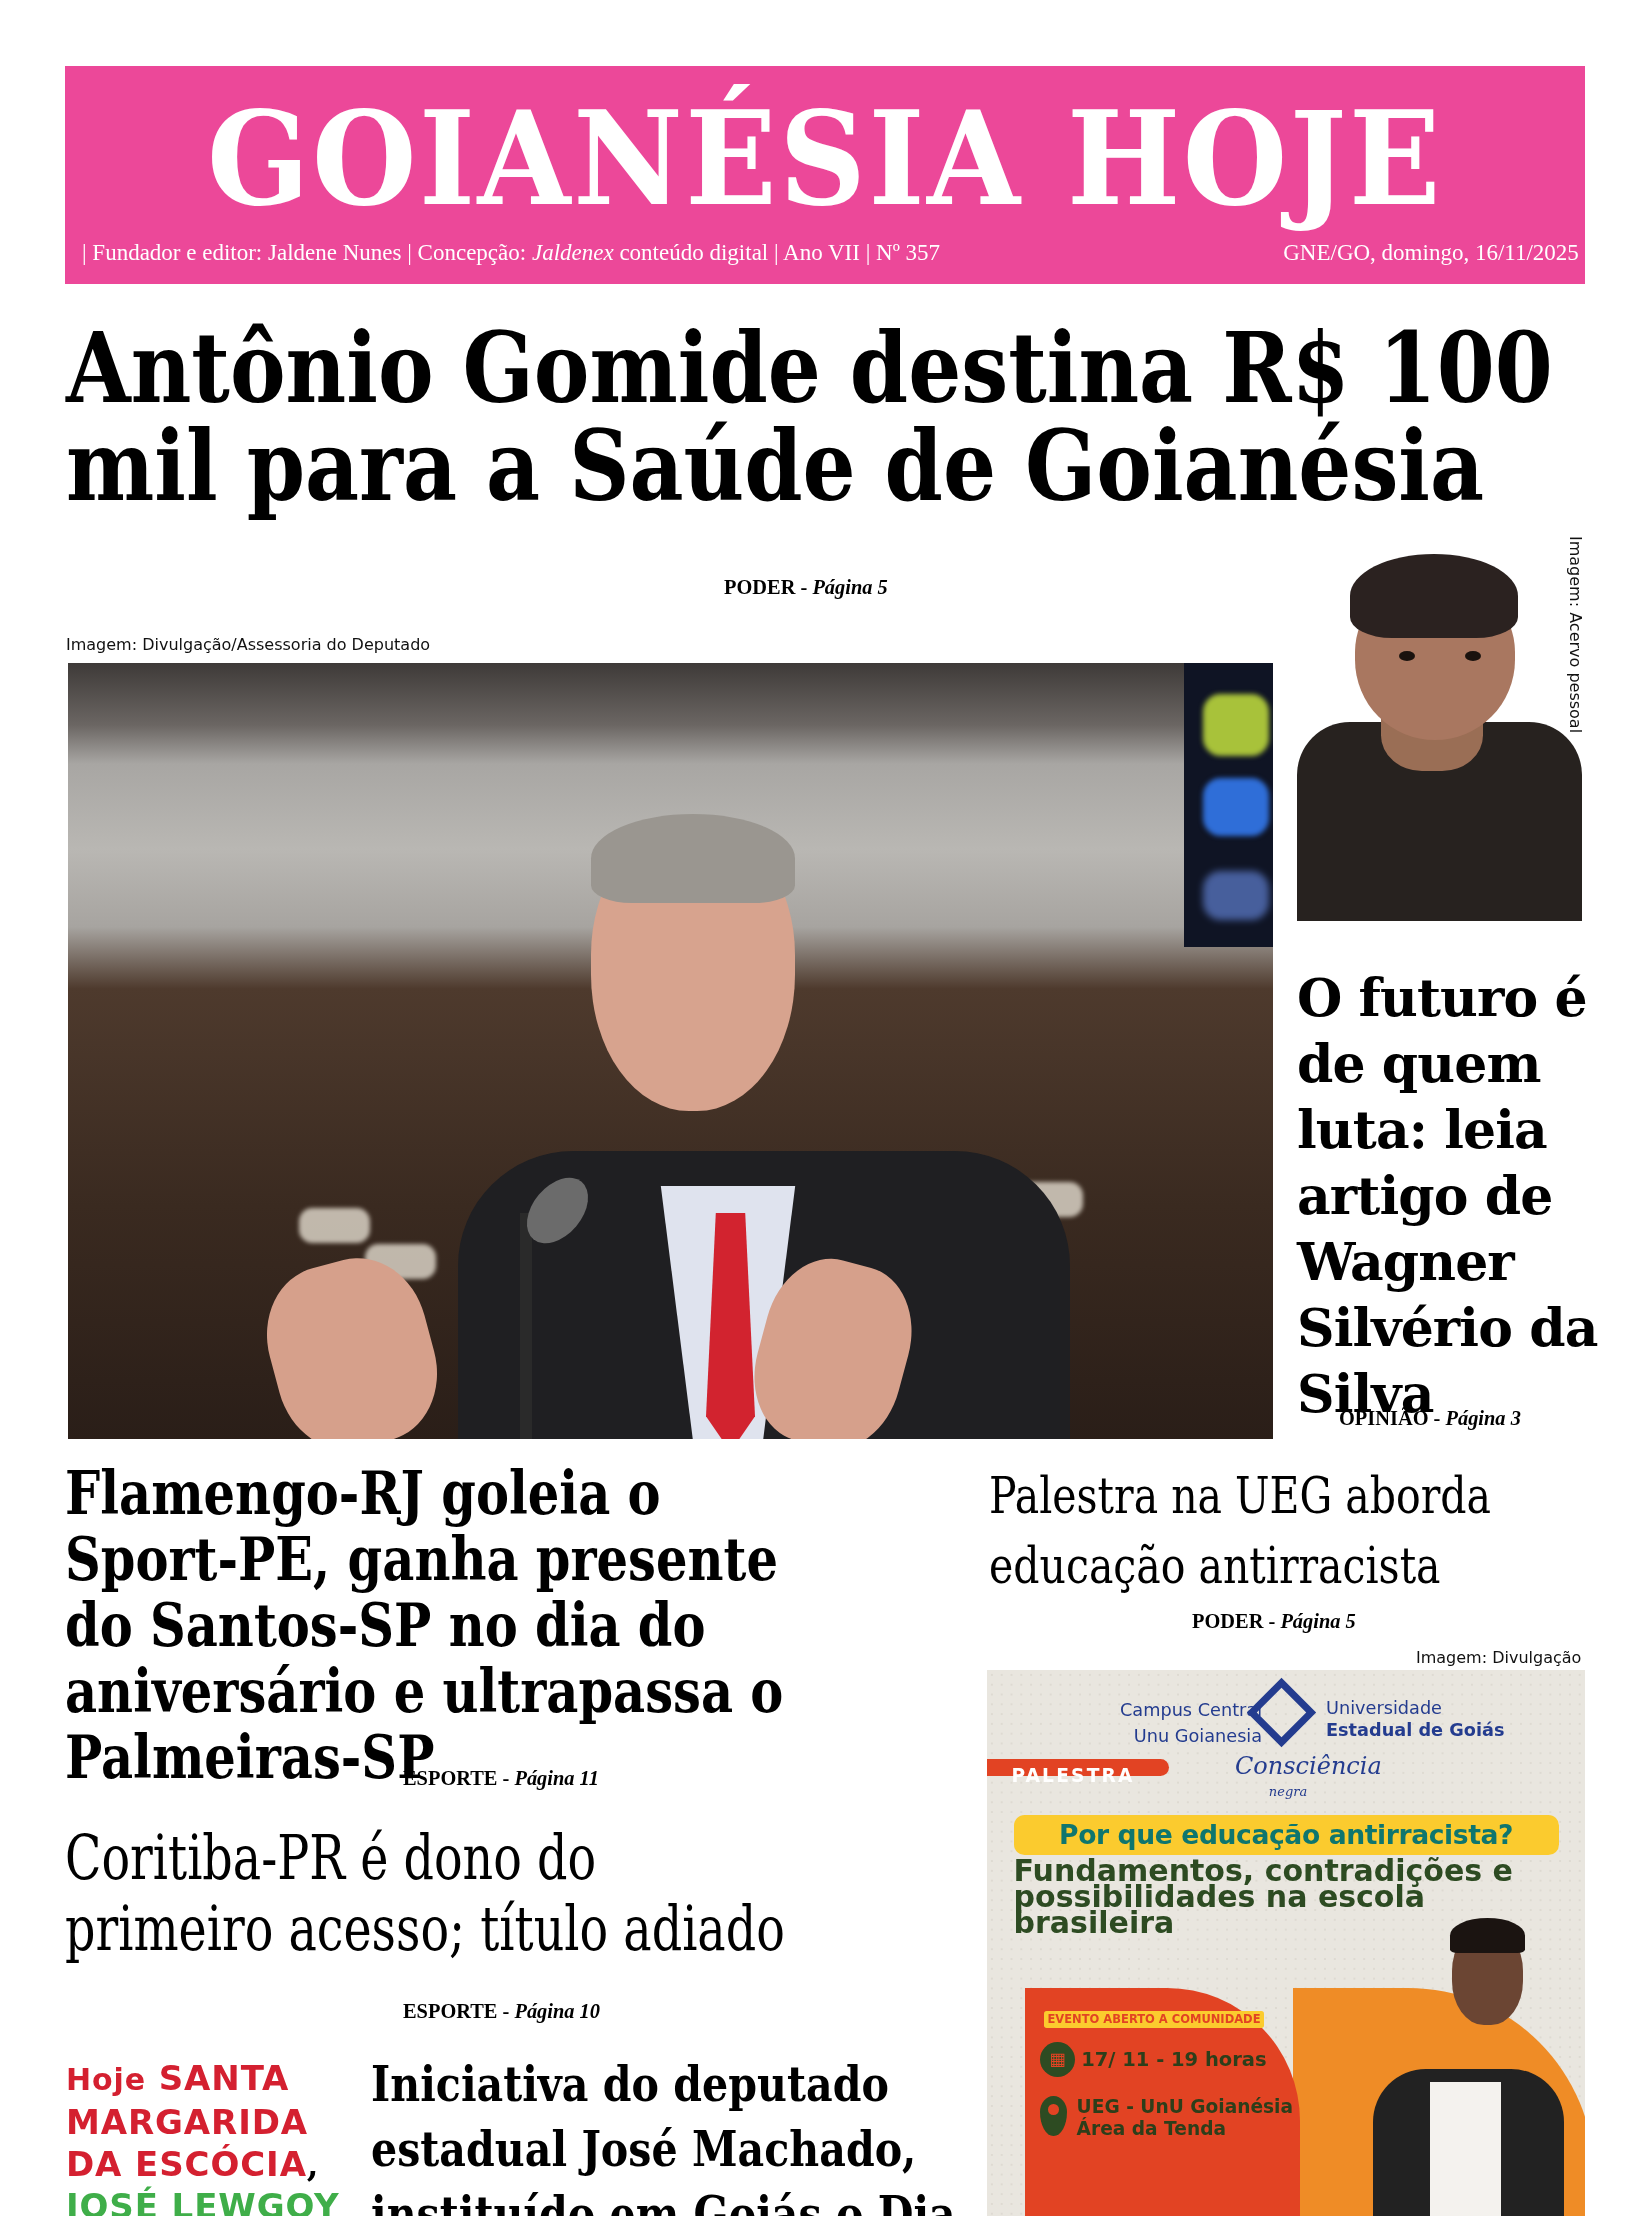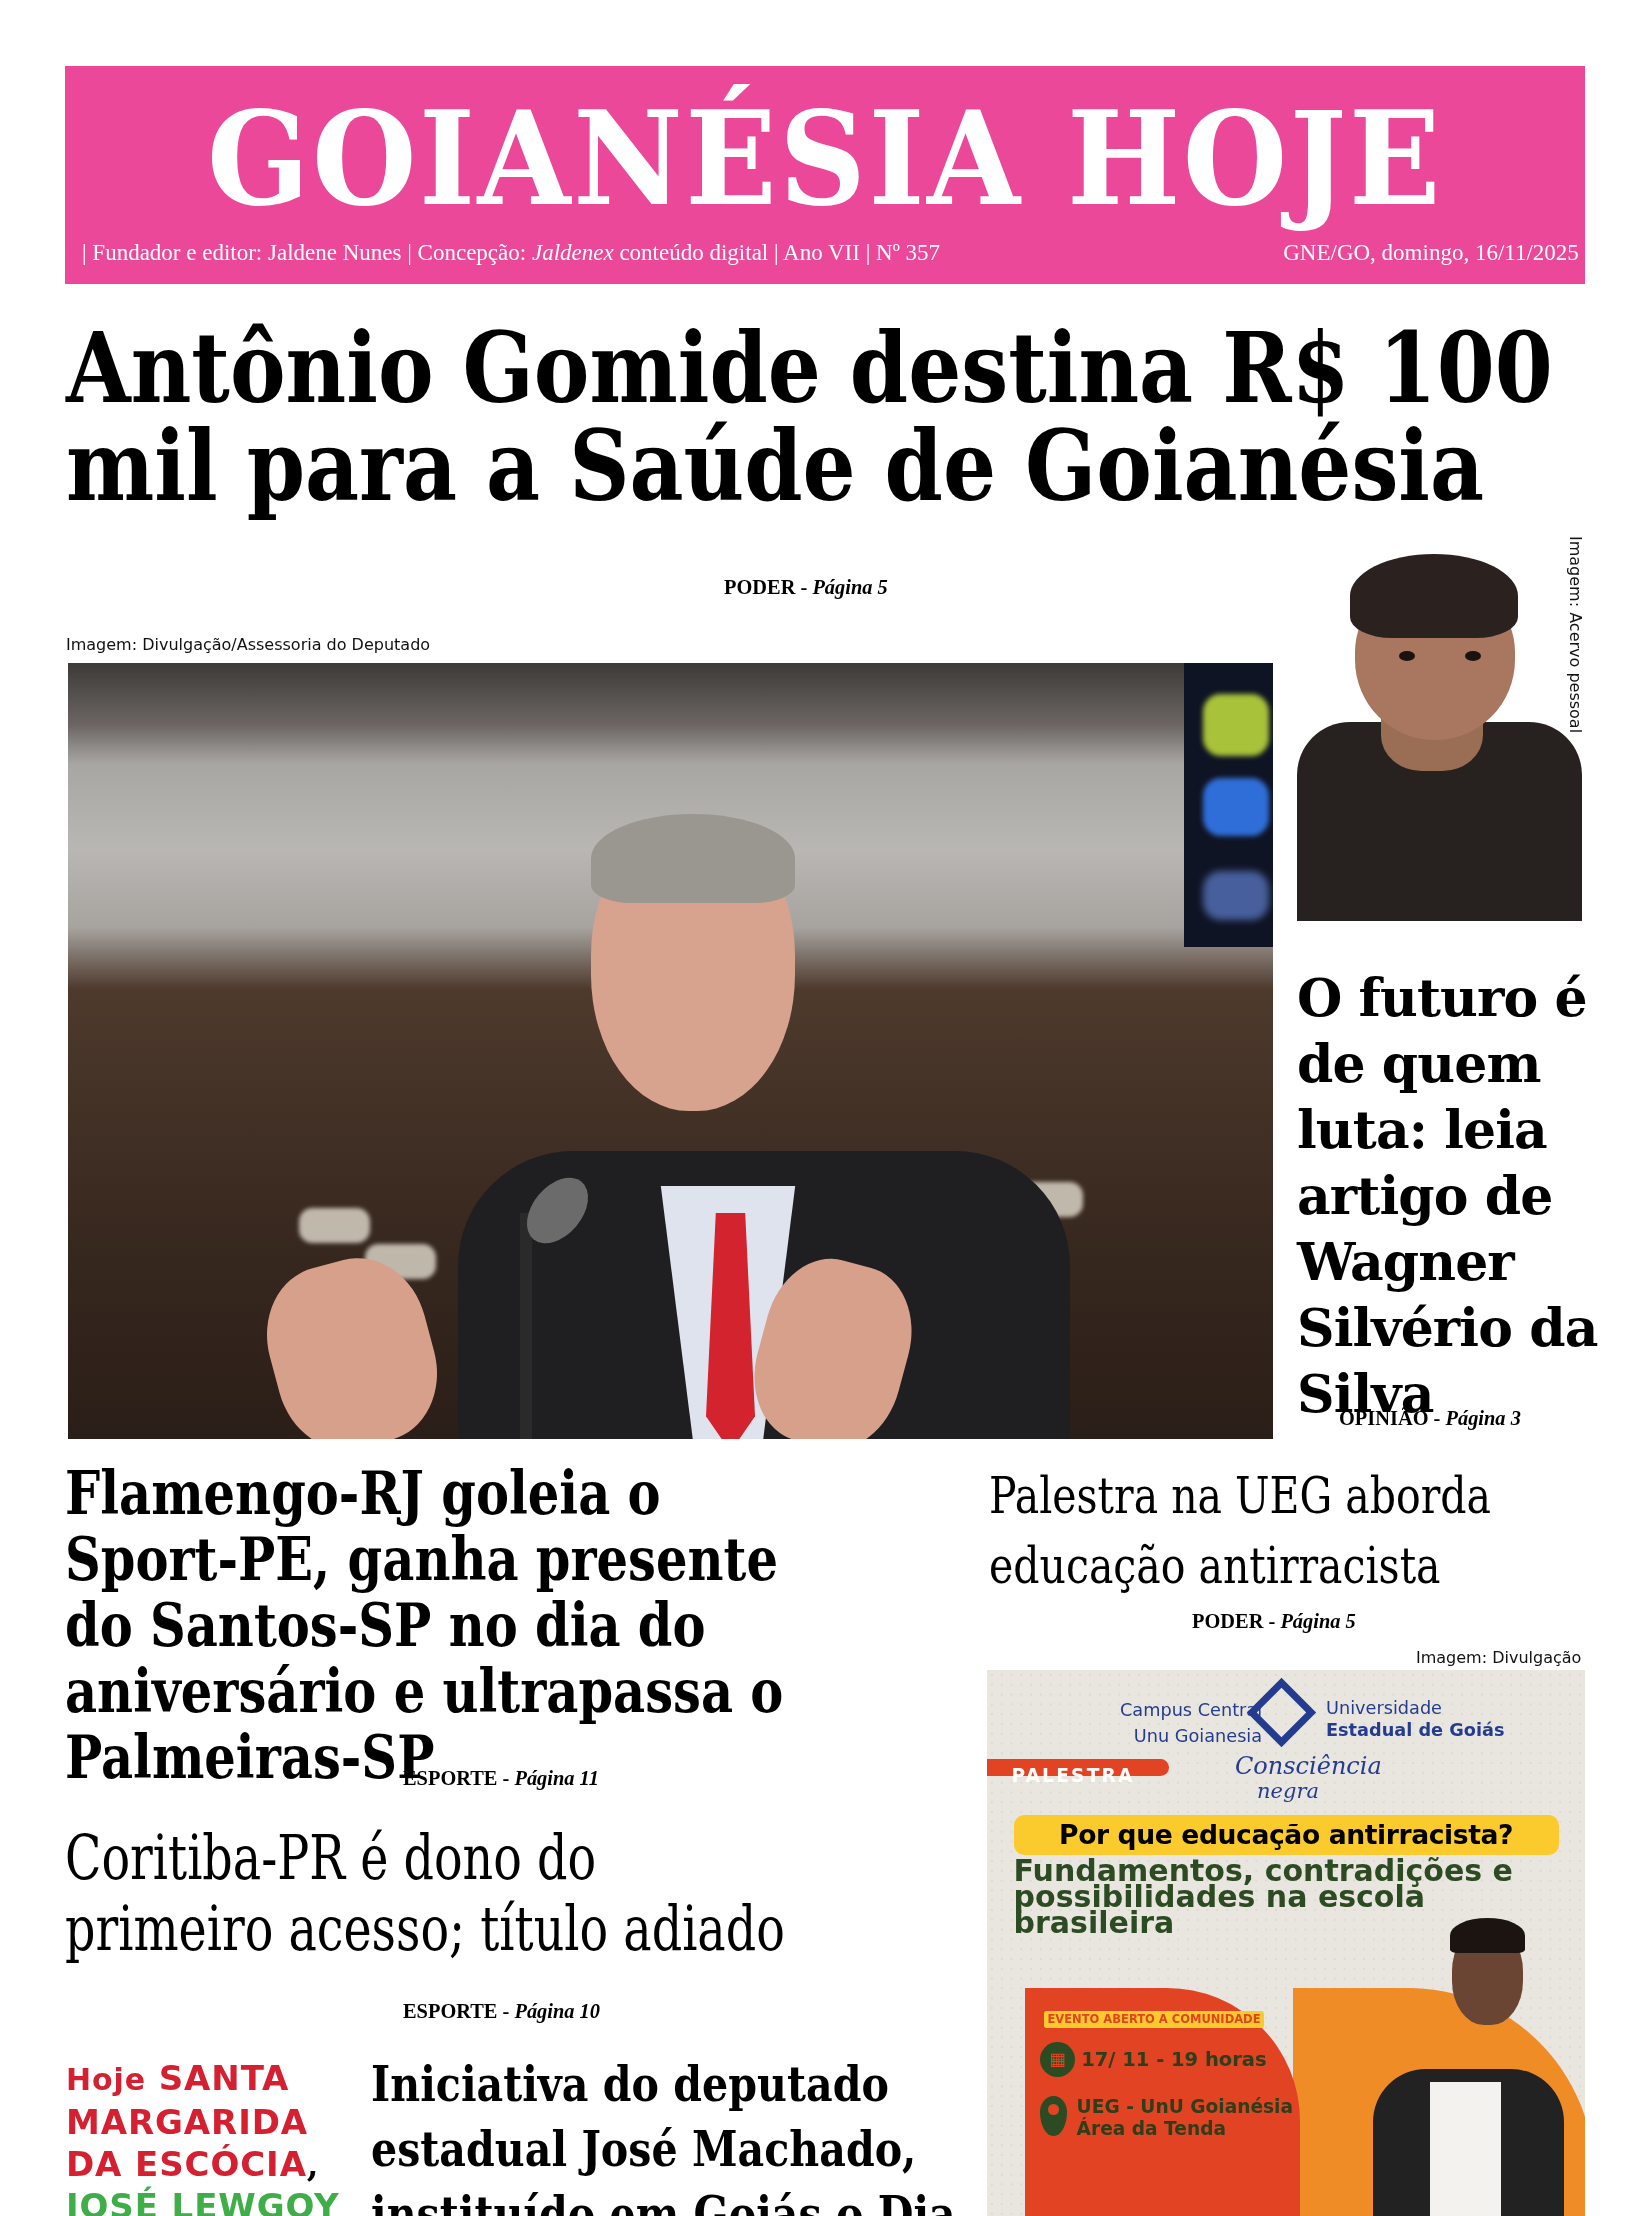--- a/index.html
+++ b/index.html
@@ -85,21 +85,21 @@
   
   .poster { left: 987px; top: 1670px; width: 598px; height: 718px; overflow: hidden;
     background: #e9e6df; font-family: "DejaVu Sans", sans-serif; }
   .poster-tex { position: absolute; inset: 0; background-image: radial-gradient(#d9d5cc 0.9px, transparent 1.3px); background-size: 9.8px 9.8px; opacity: .7; }
   .p-logo-left { position: absolute; left: 133px; top: 26.6px; text-align: right; color: #243c8f; font-size: 17.7px; line-height: 26px; }
   .p-logo-mark { position: absolute; left: 270px; top: 17.7px; width: 49px; height: 49px; border: 7px solid #243c8f; transform: rotate(45deg); }
   .p-logo-right { position: absolute; left: 339px; top: 26.6px; color: #243c8f; font-size: 17.7px; line-height: 22px; }
   .p-logo-right b { font-weight: bold; }
   .p-consc { position: absolute; left: 248px; top: 84px; color: #243c8f; font-family: "DejaVu Serif", serif; font-style: italic; font-size: 24px; line-height: 25px; text-align: center; width: 106px; }
   .p-badge { position: absolute; left: 0; top: 89px; width: 182px; height: 17px; background: #e24323; color: #fff; font-weight: bold; font-size: 18.6px; line-height: 33px; padding-left: 24.4px; letter-spacing: 2.2px; border-radius: 0 17.7px 17.7px 0; }
-  .p-question { position: absolute; left: 26.6px; top: 145px; width: 545px; height: 40px; background: #fbcb2e; border-radius: 10.6px; color: #000000; font-weight: bold; font-size: 26.6px; line-height: 40px; text-align: center; letter-spacing: -0.4px; }
+  .p-question { position: absolute; left: 26.6px; top: 145px; width: 545px; height: 40px; background: #fbcb2e; border-radius: 10.6px; color: #0f766e; font-weight: bold; font-size: 26.6px; line-height: 40px; text-align: center; letter-spacing: -0.4px; }
   .p-sub { position: absolute; left: 26.6px; top: 188px; width: 545px; color: #2d4b22; font-weight: bold; font-size: 30px; line-height: 26px; text-align: left; }
   .p-red-box { position: absolute; left: 38px; top: 318px; width: 275px; height: 319px; background: #e24323; border-radius: 0 133px 0 0; }
   .p-orange-box { position: absolute; left: 306px; top: 318px; width: 301px; height: 399px; background: #ef8c26; border-radius: 0 186px 0 0; }
   .p-open { position: absolute; left: 57px; top: 341px; background: #fbcb2e; color: #e24323; font-weight: bold; font-size: 11.5px; line-height: 17px; padding: 0 3.5px; border-radius: 2.7px; }
   .p-date-row { position: absolute; left: 53px; top: 372px; display: flex; align-items: center; gap: 6.2px; color: #2d3e1a; font-weight: bold; font-size: 19.5px; }
   .p-cal-icon { width: 35px; height: 35px; border-radius: 50%; background: #2d4b22; color: #e24323; font-size: 17.7px; text-align: center; line-height: 35px; }
   .p-loc-row { position: absolute; left: 53px; top: 426px; display: flex; gap: 10px; color: #2d3e1a; font-weight: bold; font-size: 18.6px; line-height: 22px; }
   .p-pin-icon { width: 26.6px; height: 40px; background: #2d4b22; border-radius: 50% 50% 50% 50% / 40% 40% 60% 60%; position: relative; }
   .p-pin-icon::after { content: ""; position: absolute; left: 8px; top: 8px; width: 10.6px; height: 10.6px; border-radius: 50%; background: #e24323; }
   .p-person-body { position: absolute; left: 386px; top: 399px; width: 191px; height: 319px; background: #222; border-radius: 53px 53px 0 0; }
@@ -195,21 +195,21 @@
     <div>Campus Central</div>
     <div>Unu Goianesia</div>
   </div>
   <div class="p-logo-mark"></div>
   <div class="p-logo-right">
     <div>Universidade</div>
     <b>Estadual de Goiás</b>
   </div>
   <div class="p-consc">
     <div>Consciência</div>
-    <div style="font-size:21px">negra</div>
+    <div style="font-size:13px">negra</div>
   </div>
   <div class="p-badge">PALESTRA</div>
   <div class="p-question">Por que educação antirracista?</div>
   <div class="p-sub">Fundamentos, contradições e possibilidades na escola brasileira</div>
 
   <div class="p-orange-box"></div>
   <div class="p-red-box"></div>
   <div class="p-open">EVENTO ABERTO A COMUNIDADE</div>
   <div class="p-date-row">
     <span class="p-cal-icon">▦</span>

